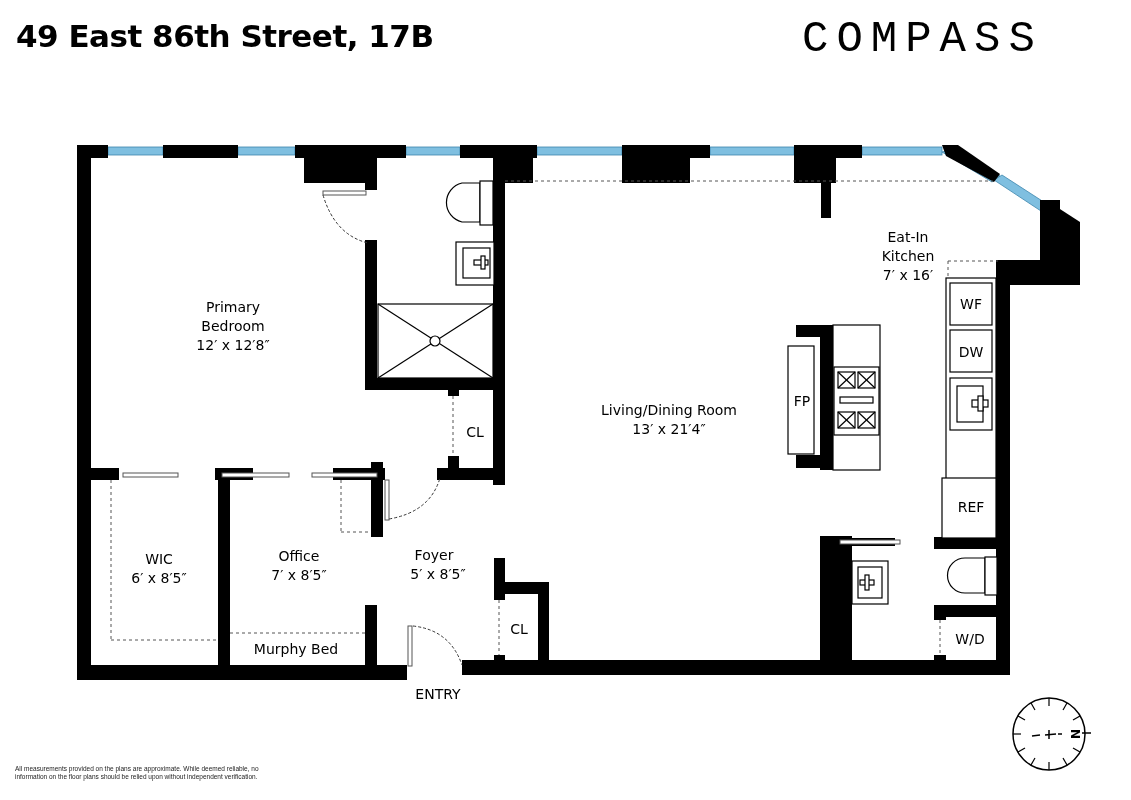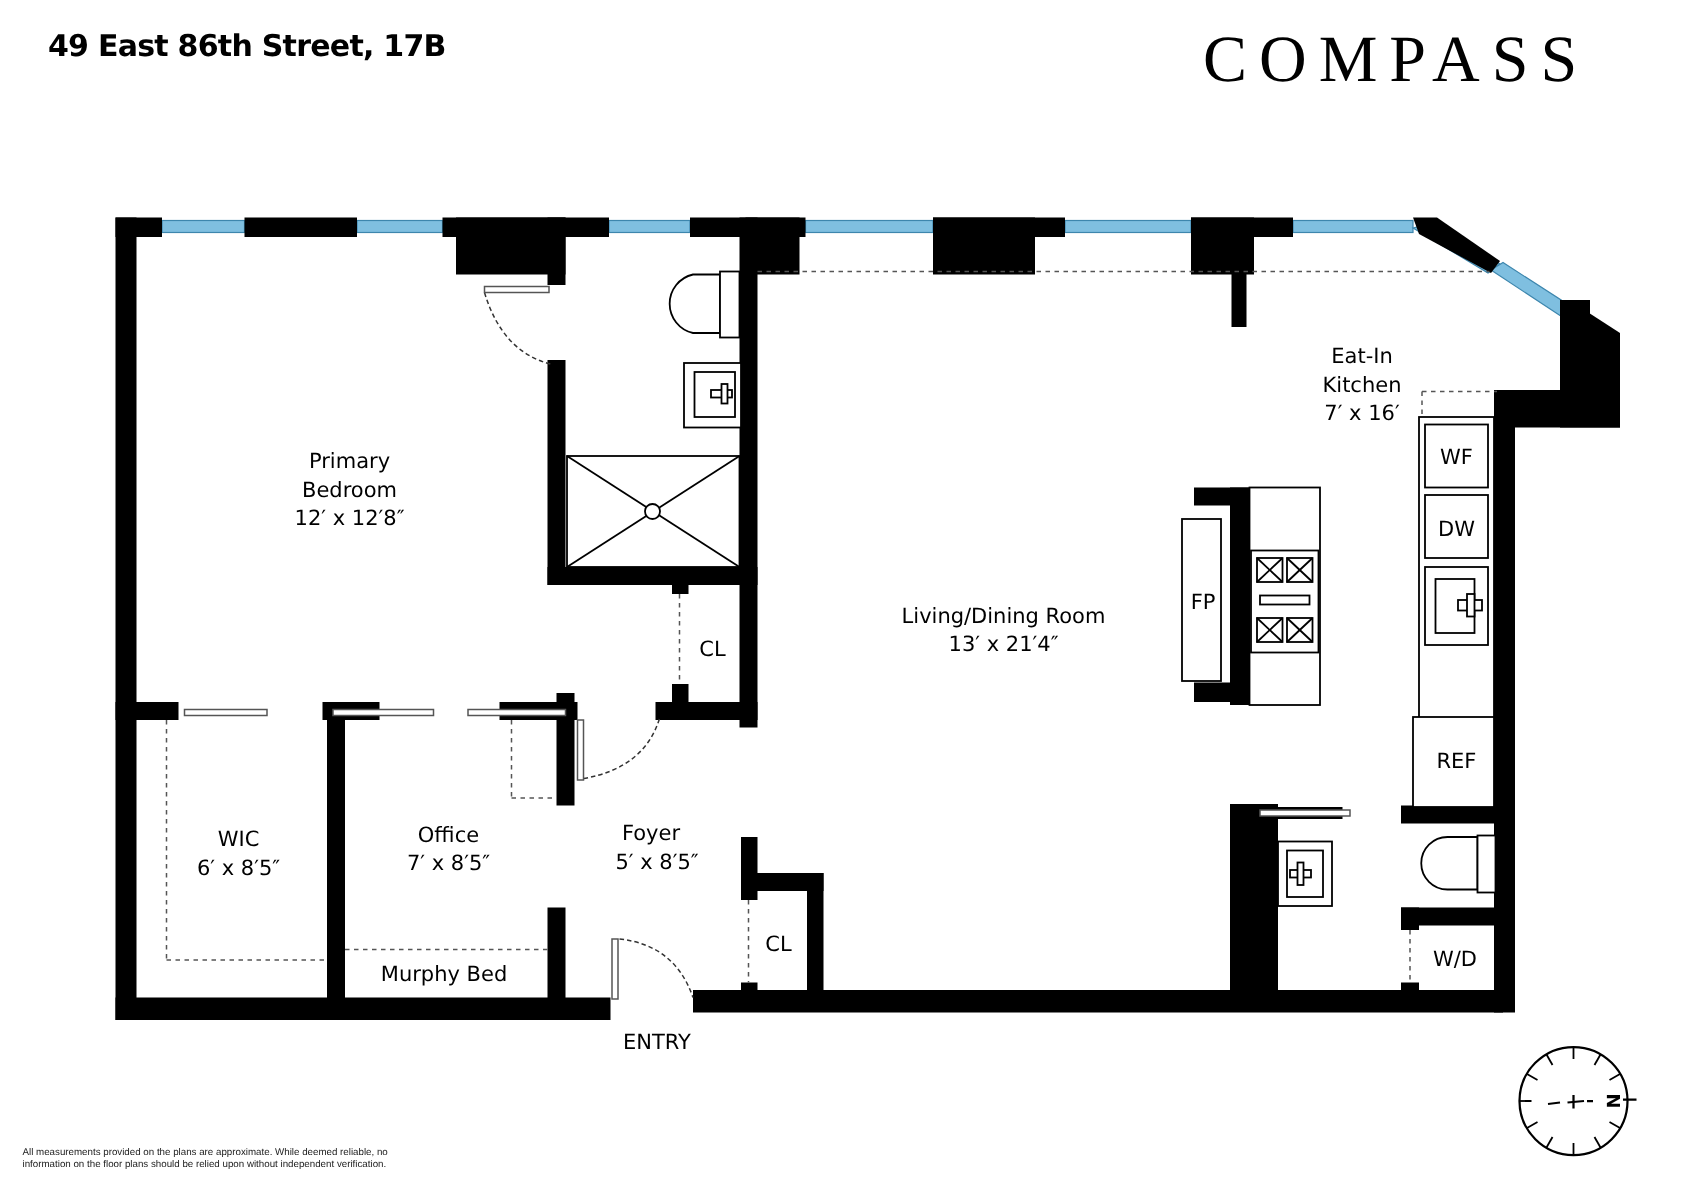--- a/index.html
+++ b/index.html
@@ -1,18 +1,18 @@
 <!DOCTYPE html>
 <html><head>
 <meta charset="utf-8">
 <style>
   html, body { margin:0; padding:0; background:#ffffff; }
   body { width:1131px; height:800px; position:relative; overflow:hidden; font-family:"Liberation Sans", sans-serif; color:#000; }
-  .title { position:absolute; left:32px; top:18px; font-family:"DejaVu Sans", sans-serif; font-weight:bold; font-size:20px; letter-spacing:-0.5px; }
-  .brand { position:absolute; left:802px; top:14px; font-family:Liberation Serif, serif; font-size:44px; letter-spacing:8px; font-weight:normal; }
+  .title { position:absolute; left:16px; top:18px; font-family:"DejaVu Sans", sans-serif; font-weight:bold; font-size:31px; letter-spacing:-0.5px; }
+  .brand { position:absolute; left:802px; top:14px; font-family:Liberation Mono, monospace; font-size:44px; letter-spacing:8px; font-weight:normal; }
   .plan { position:absolute; left:0; top:0; }
   .room-label { font-family:"DejaVu Sans", sans-serif; font-size:14px; fill:#000; text-anchor:middle; }
   .fix-label { font-family:"DejaVu Sans", sans-serif; font-size:14px; fill:#000; text-anchor:middle; }
   .disclaimer { position:absolute; left:15px; top:765px; width:250px; font-family:"Liberation Sans", sans-serif; font-size:6.5px; line-height:8px; color:#222; }
 </style>
 </head>
 <body>
 
 <div class="title">49 East 86th Street, 17B</div>
 <div class="brand">COMPASS</div>

